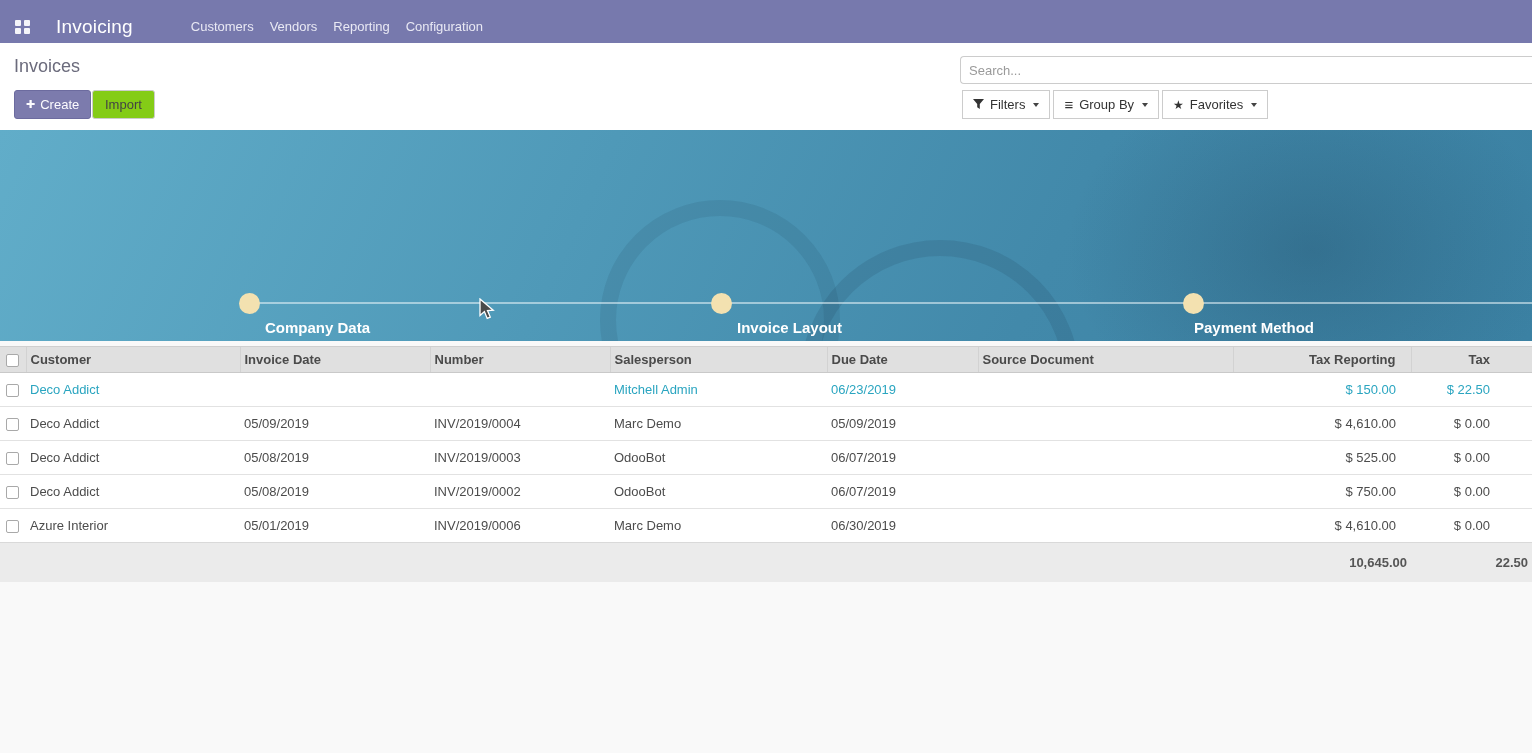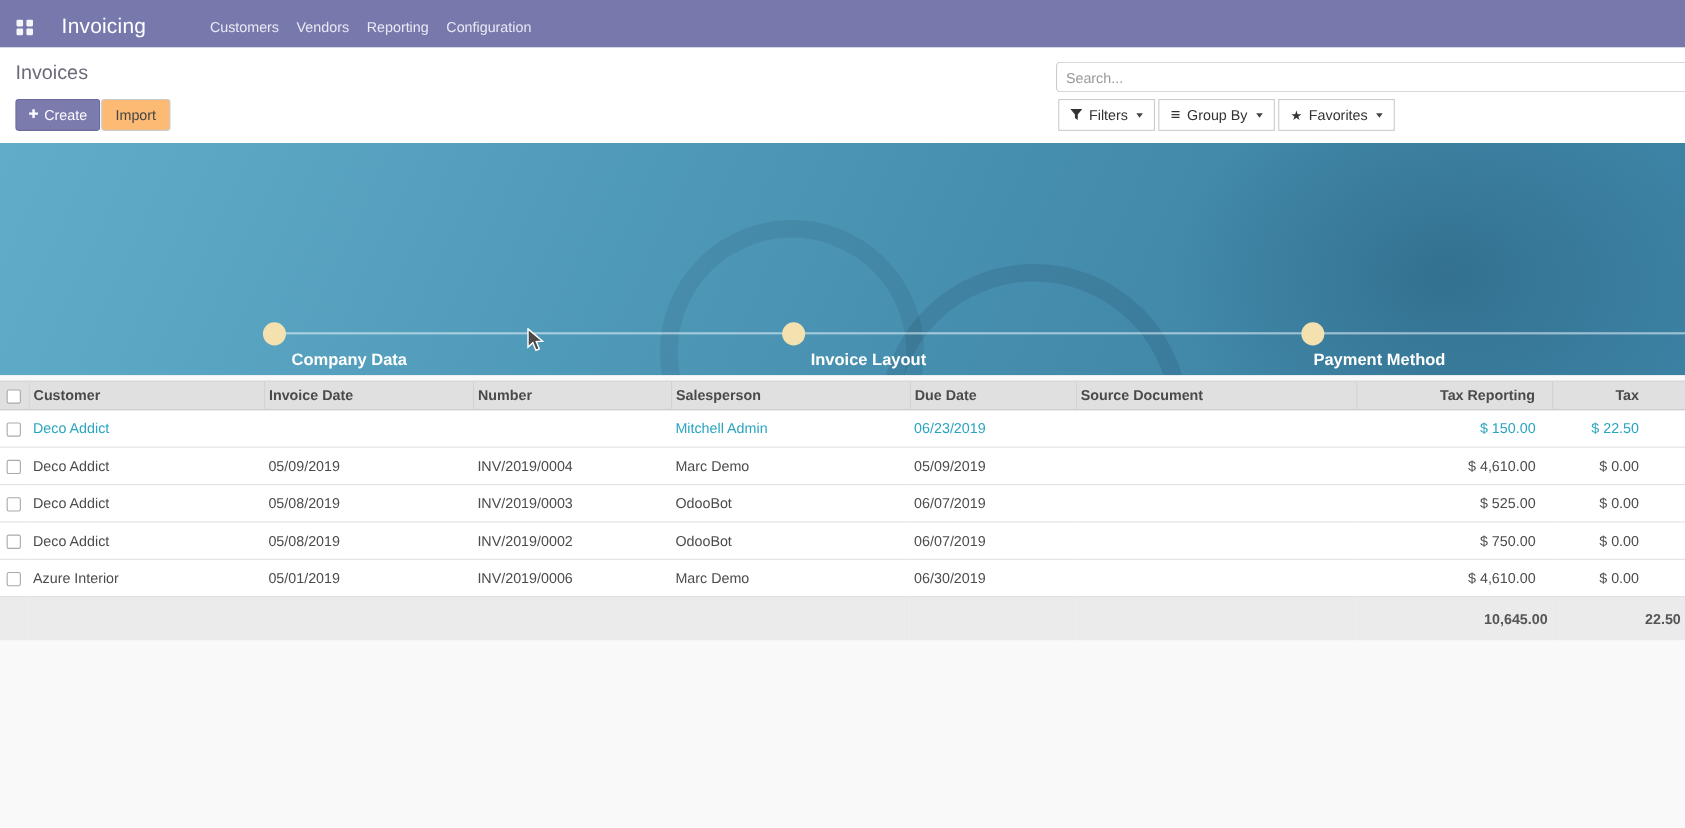--- a/index.html
+++ b/index.html
@@ -7,41 +7,41 @@
   body {
     width:1532px; height:753px; position:relative; overflow:hidden;
     background:#f9f9f9;
     font-family:"Liberation Sans", sans-serif;
     -webkit-font-smoothing:antialiased;
   }
 
   
   .navbar {
     position:absolute; top:0; left:0; width:1532px; height:55px;
-    background:#7779ad; border-bottom:6px solid #0c4a6e;
+    background:#7779ad; border-bottom:2px solid #0c4a6e;
     display:flex; align-items:center; padding-left:8px; color:#fff;
   }
   .apps-icon { width:18px; height:16px; margin:0 24px 0 6px; display:inline-block; cursor:pointer; }
   .app-name { font-size:19px; color:#fff; margin-right:58px; cursor:pointer; letter-spacing:.2px; }
   .nav-items { display:flex; align-items:flex-start; }
   .nav-item { font-size:13px; color:#e9e9f4; margin-right:16px; padding:4px 0; cursor:pointer; }
 
   
   .control-panel { position:absolute; top:43px; left:0; width:1532px; height:87px; background:#fff; }
   .page-title { position:absolute; left:14px; top:13px; font-size:18px; color:#6b6b7c; }
   .btn { font-family:inherit; font-size:13px; border-radius:3px; cursor:pointer; }
   .btn-create {
     position:absolute; left:14px; top:47px; height:29px; padding:0 11px;
     background:#7c7bad; border:1px solid #6c6b9f; color:#fdfcff;
     display:flex; align-items:center; gap:5px;
   }
   .btn-create .plus { font-size:11px; line-height:1; }
   .btn-import {
     position:absolute; left:92px; top:47px; height:29px; padding:0 12px;
-    background:#fdba74; border:1px solid #ccc; color:#444;
+    background:#84cc16; border:1px solid #ccc; color:#444;
   }
   .search-input {
     position:absolute; left:960px; top:13px; width:572px; height:28px;
     border:1px solid #ccc; border-right:none; border-radius:4px 0 0 4px;
     padding:0 8px; font-family:inherit; font-size:13px; color:#555; outline:none;
   }
   .search-input::placeholder { color:#9a9a9a; }
   .filter-bar { position:absolute; left:962px; top:47px; display:flex; gap:3px; }
   .filter-bar .btn {
     height:29px; background:#fff; border:1px solid #ccc; color:#333;

